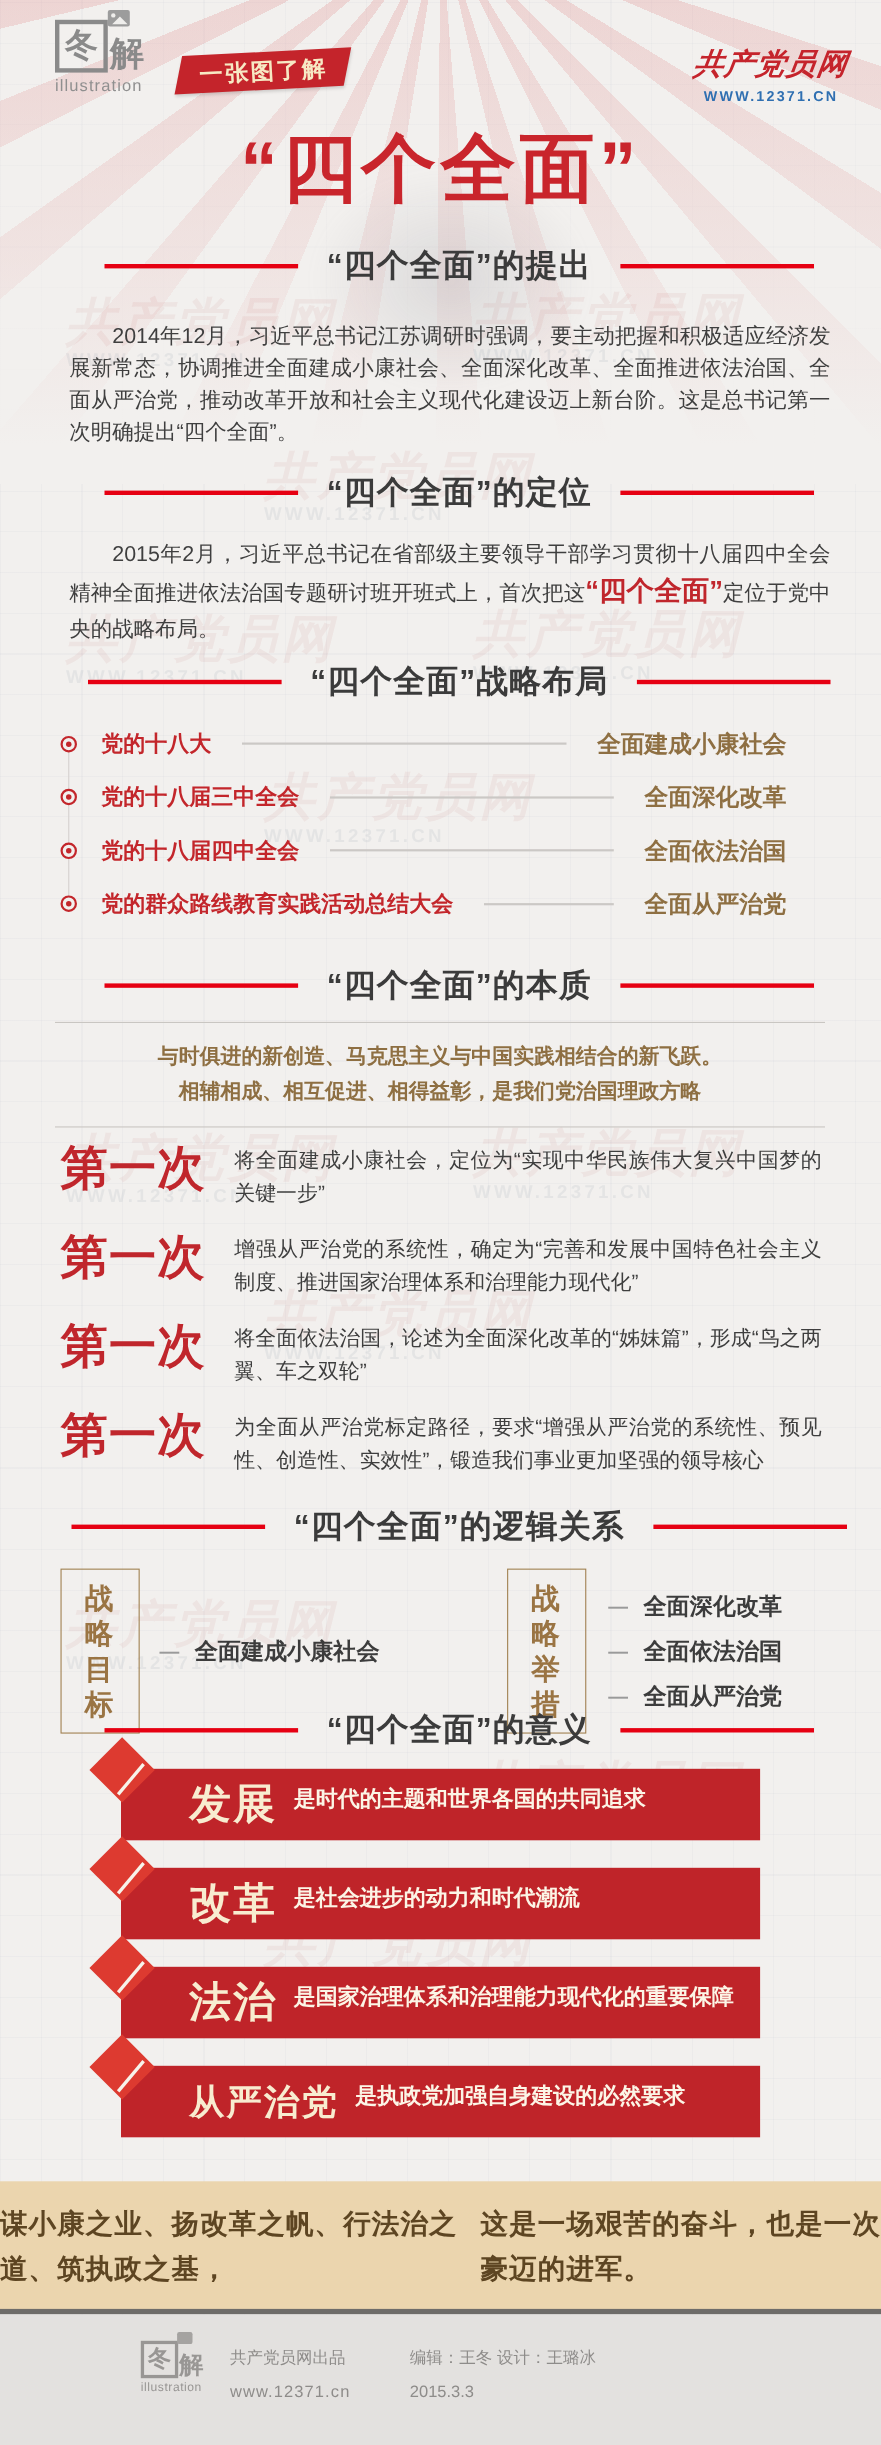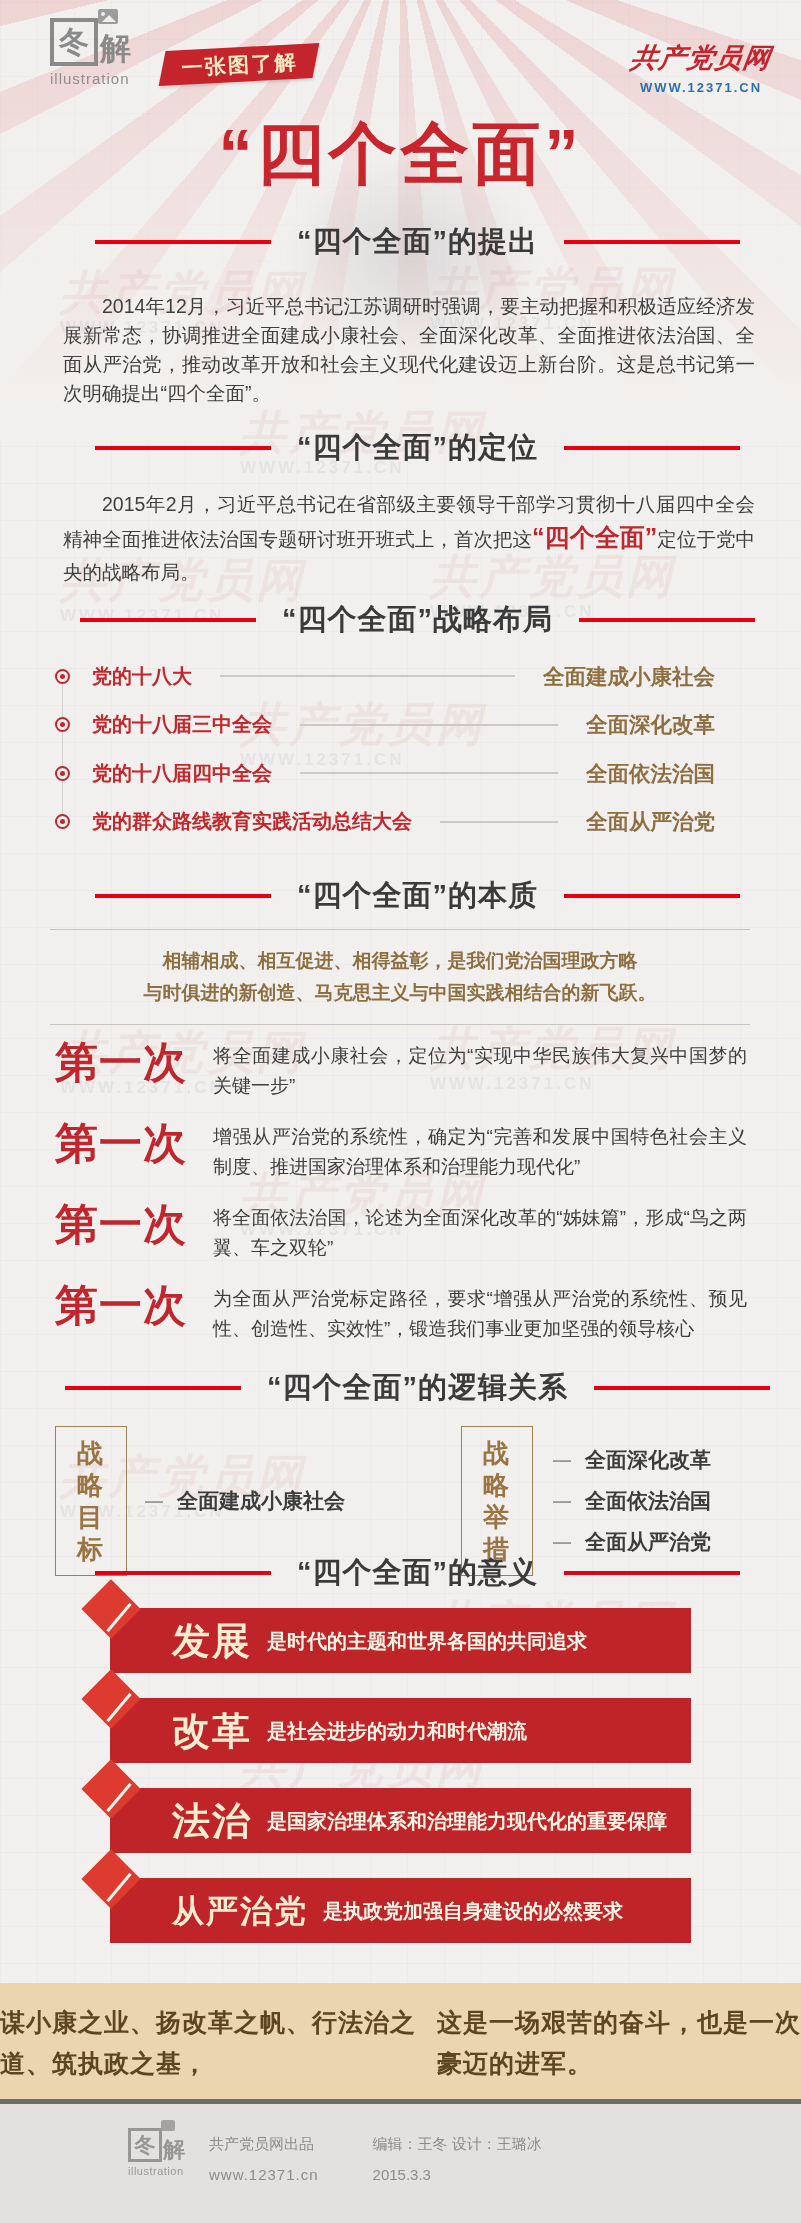--- a/index.html
+++ b/index.html
@@ -82,21 +82,21 @@
   .lj-measures{margin-left:20px;display:flex;flex-direction:column;gap:13px;}
   .lj-m-row{display:flex;align-items:center;}
   
   .bars{position:absolute;top:1608px;left:110px;width:581px;}
   .bar{position:relative;height:65px;margin-bottom:25px;background:#bf2429;display:flex;
        align-items:baseline;padding-left:62px;box-sizing:border-box;}
   .bar::before{content:"";position:absolute;top:-20px;left:-20px;width:42px;height:42px;
                background:#dd3a30;transform:rotate(45deg);}
   .bar::after{content:"";position:absolute;top:8px;left:-9px;width:36px;height:3px;background:#f7f3ea;
               transform:rotate(-50deg);}
-  .bar-inner{display:flex;align-items:center;transform:translateY(14px);}
+  .bar-inner{display:flex;align-items:flex-start;transform:translateY(14px);}
   .bar-keyword{font-size:38px;font-weight:900;color:#f8ecd0;letter-spacing:2px;line-height:38px;}
   .bar:nth-child(4) .bar-keyword{font-size:32px;}
   .bar-desc{font-size:20px;font-weight:bold;color:#fcf5e6;margin-left:15px;}
   
   .quote-band{position:absolute;top:1983px;left:0;width:100%;height:120px;background:#ebd5ae;
               display:flex;flex-direction:row;align-items:center;justify-content:center;}
   .quote-band div{font-family:"Liberation Serif","DejaVu Serif",serif;font-weight:bold;font-size:25px;
                   color:#5d4522;line-height:41px;letter-spacing:1px;}
   
   .footer-line{position:absolute;top:2099px;left:0;width:100%;height:5px;background:#6e6c69;}
@@ -234,22 +234,22 @@
       <span class="t-result">全面从严治党</span>
     </div>
   </div>
 
   <div class="sec-head" style="top:876px">
     <span class="line"></span>
     <span class="txt">“四个全面”的本质</span>
     <span class="line"></span>
   </div>
   <div class="benzhi">
+    <div>与时俱进的新创造、马克思主义与中国实践相结合的新飞跃。</div>
     <div>相辅相成、相互促进、相得益彰，是我们党治国理政方略</div>
-    <div>与时俱进的新创造、马克思主义与中国实践相结合的新飞跃。</div>
   </div>
 
   <div class="firsts">
     <div class="first-item">
       <span class="first-label">第一次</span>
       <span class="first-text">将全面建成小康社会，定位为“实现中华民族伟大复兴中国梦的关键一步”</span>
     </div>
     <div class="first-item">
       <span class="first-label">第一次</span>
       <span class="first-text">增强从严治党的系统性，确定为“完善和发展中国特色社会主义制度、推进国家治理体系和治理能力现代化”</span>

